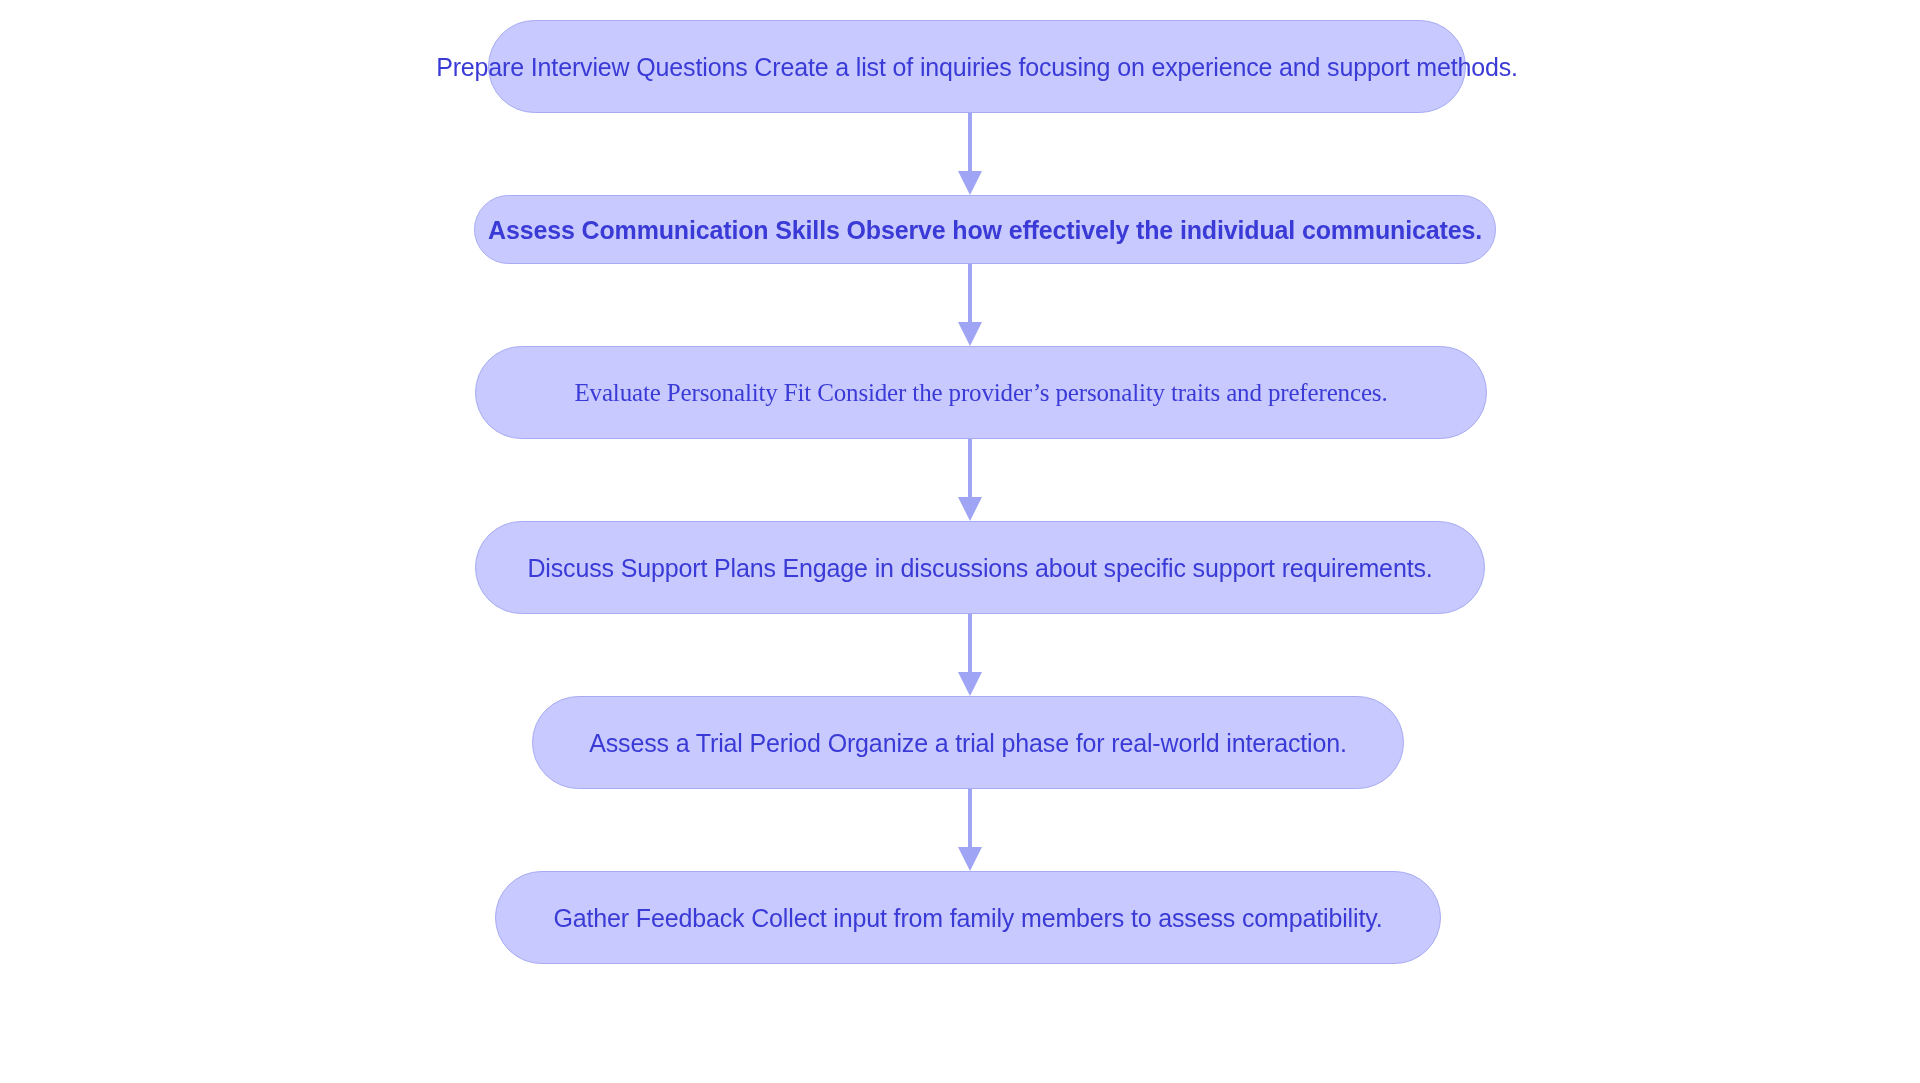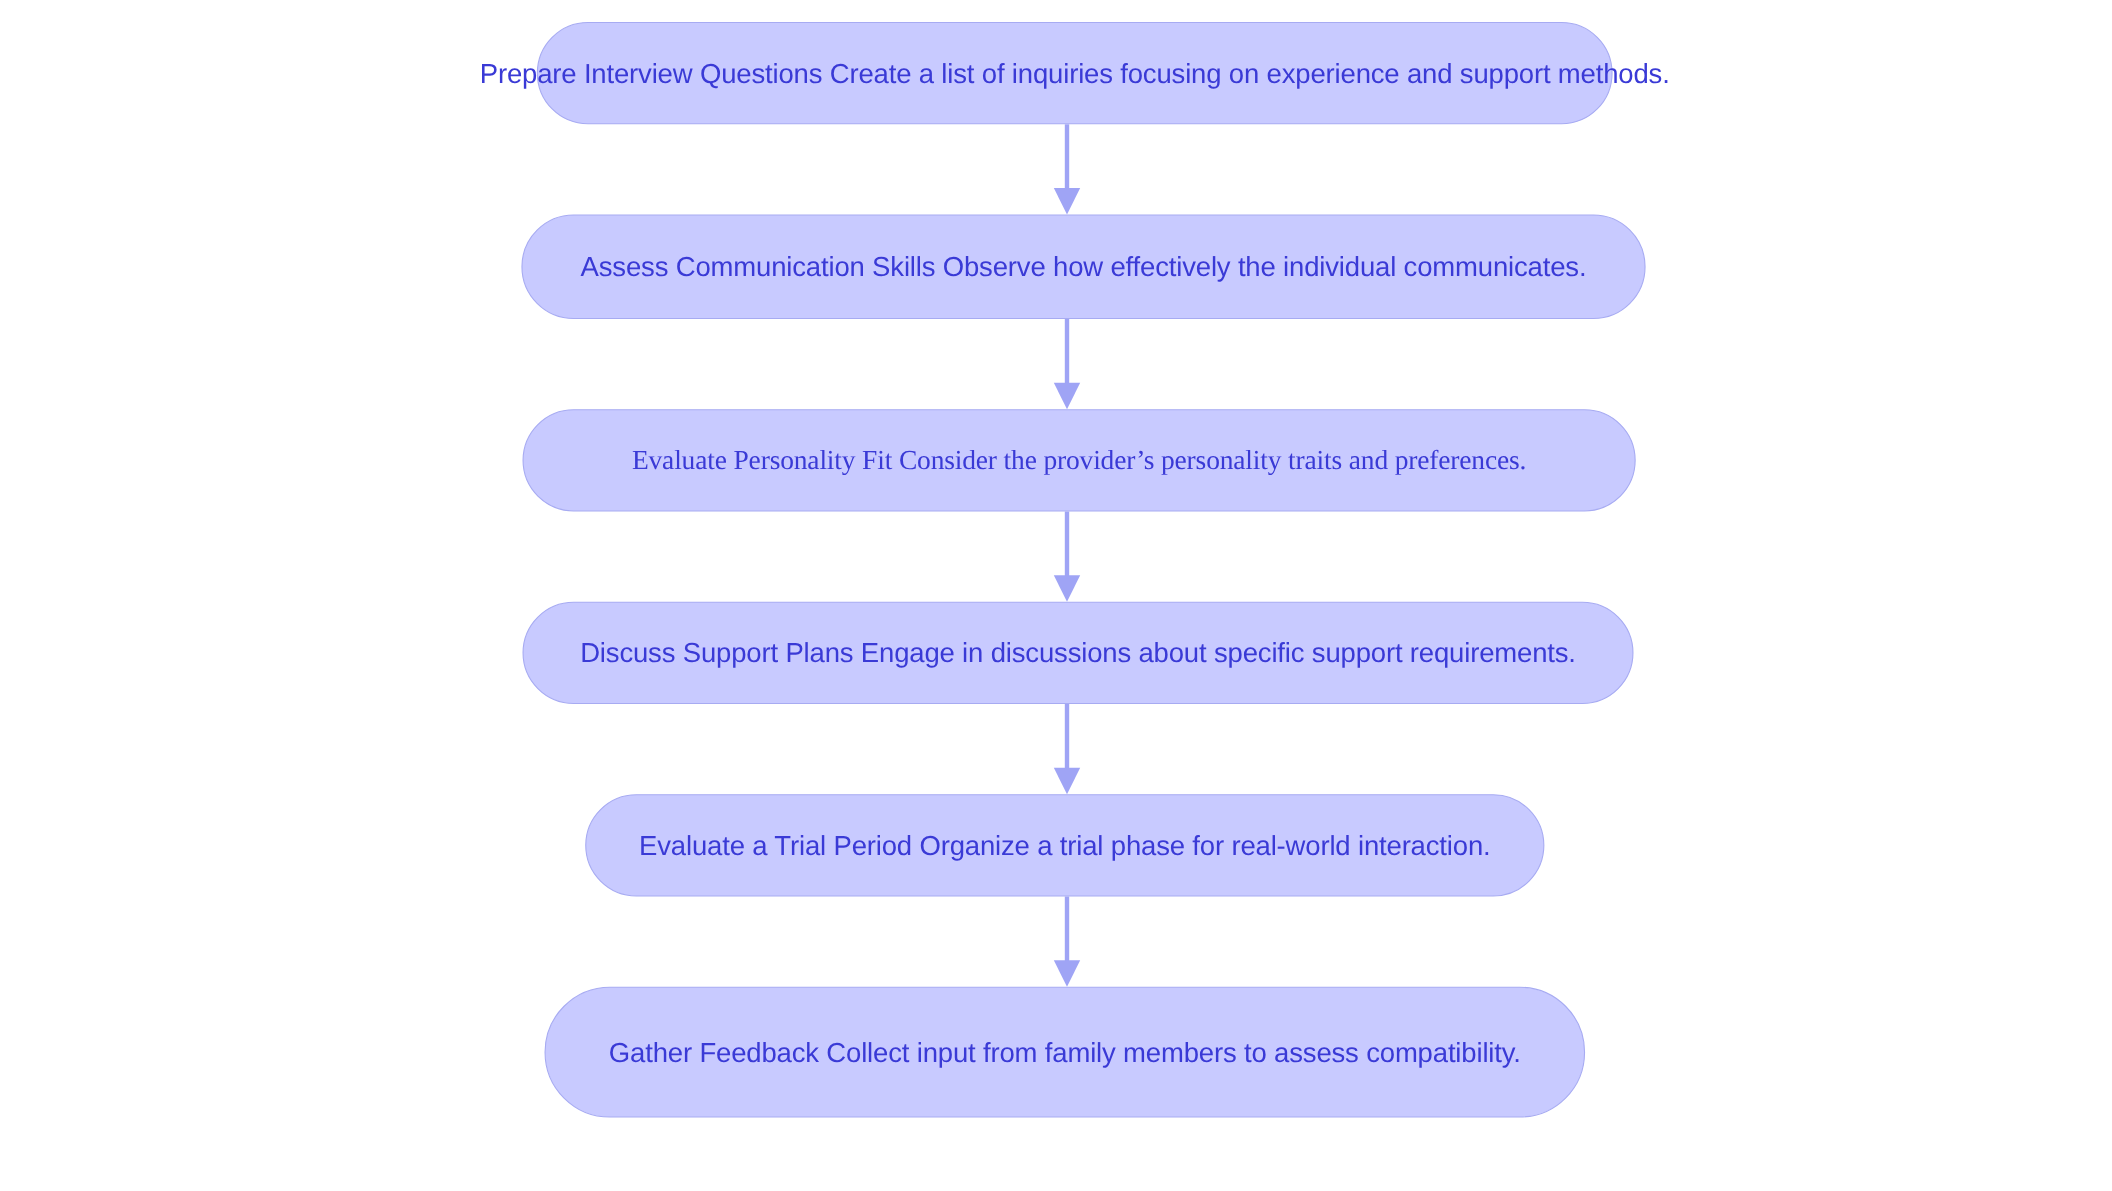--- a/index.html
+++ b/index.html
@@ -55,25 +55,25 @@
     font-weight: 400;
     letter-spacing: -0.15px;
     line-height: 1.2;
     text-align: center;
     white-space: nowrap;
     padding: 0 34px;
   }
 
   
   .node-1 { width: 978px;  height: 93px;  margin-left: -22px; }
-  .node-2 { width: 1022px; height: 95px;  margin-left: -6px;  }
+  .node-2 { width: 1022px; height: 69px;  margin-left: -6px; font-weight: bold;  }
   .node-3 { width: 1012px; height: 93px;  margin-left: -14px; font-family: Liberation Serif, serif; }
   .node-4 { width: 1010px; height: 93px;  margin-left: -16px; text-align: right; }
   .node-5 { width: 872px;  height: 93px;  margin-left: -40px; }
-  .node-6 { width: 946px;  height: 119px;  margin-left: -40px; }
+  .node-6 { width: 946px;  height: 93px;  margin-left: -40px; }
 
   .connector {
     position: relative;
     width: 100%;
     display: flex;
     justify-content: center;
     height: 82px;
   }
   .connector-inner {
     position: relative;
@@ -159,21 +159,21 @@
 
     <div class="connector">
       <div class="connector-inner">
         <div class="conn-line"></div>
         <div class="conn-head"></div>
       </div>
     </div>
 
     <div class="flow-row">
       <div class="node node-5">
-        <span>Evaluate a Trial Period Organize a trial phase for real-world interaction.</span>
+        <span>Assess a Trial Period Organize a trial phase for real-world interaction.</span>
       </div>
     </div>
 
     <div class="connector">
       <div class="connector-inner">
         <div class="conn-line"></div>
         <div class="conn-head"></div>
       </div>
     </div>
 

